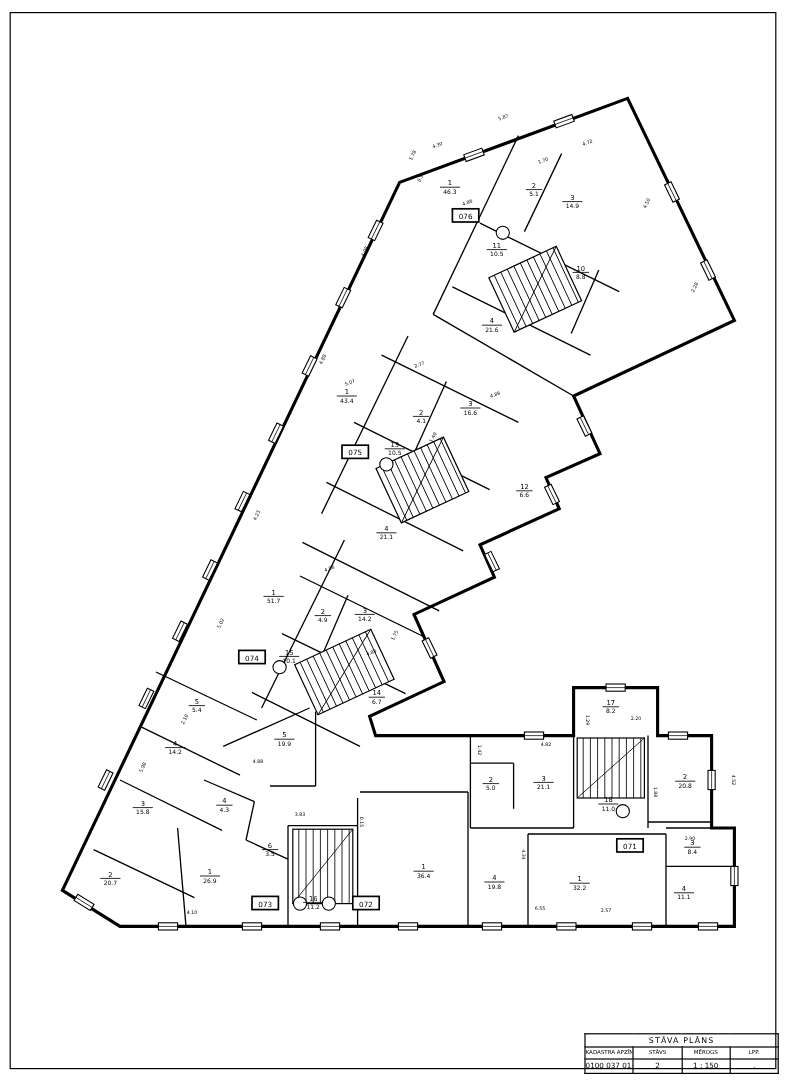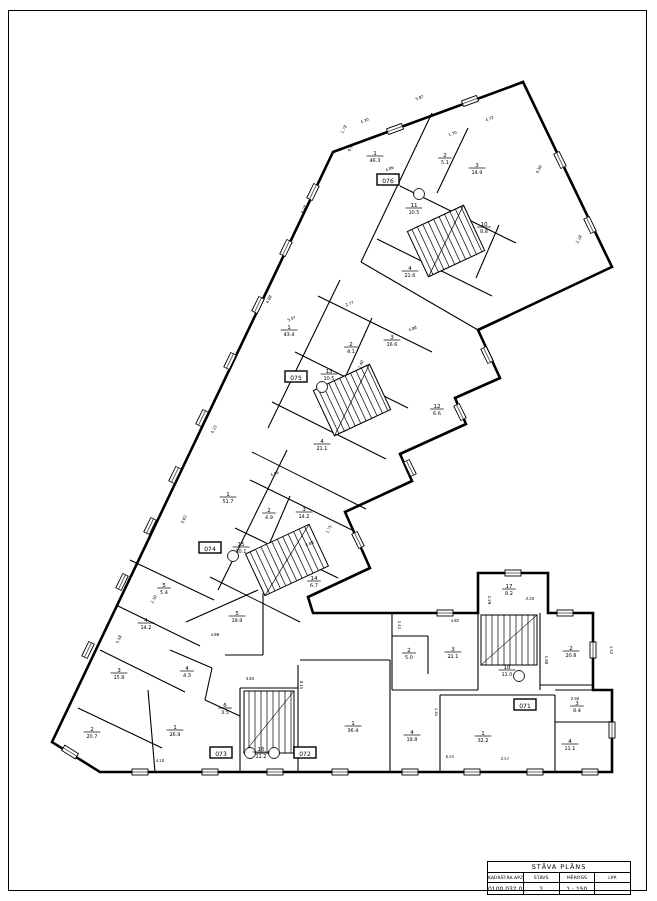--- a/index.html
+++ b/index.html
@@ -3,21 +3,21 @@
 <meta charset="utf-8">
 <style>
   html,body{margin:0;padding:0;background:#e8e8e8;}
   .sheet{position:relative;width:657px;height:901px;background:#ffffff;overflow:hidden;
          font-family:"DejaVu Sans", sans-serif;}
   .page-border{position:absolute;left:8px;top:10px;width:639px;height:881px;
                border:1.6px solid #000;box-sizing:border-box;}
   svg.plan{position:absolute;left:0;top:0;}
   
   .tblock{position:absolute;left:487px;top:861px;width:162px;height:32px;}
-  .tblock table{border-collapse:collapse;width:144px;height:32px;table-layout:fixed;
+  .tblock table{border-collapse:collapse;width:162px;height:32px;table-layout:fixed;
                 font-family:"DejaVu Sans", sans-serif;padding-left:44px;}
   .tblock td{border:1px solid #000;text-align:center;vertical-align:middle;
              padding:0;color:#000;overflow:hidden;white-space:nowrap;}
   .tblock .t-title{font-size:6.5px;letter-spacing:1px;height:10px;}
   .tblock .t-head{font-size:4.6px;height:9px;}
   .tblock .t-val{font-size:6px;height:11px;}
 </style>
 </head>
 <body>
 

